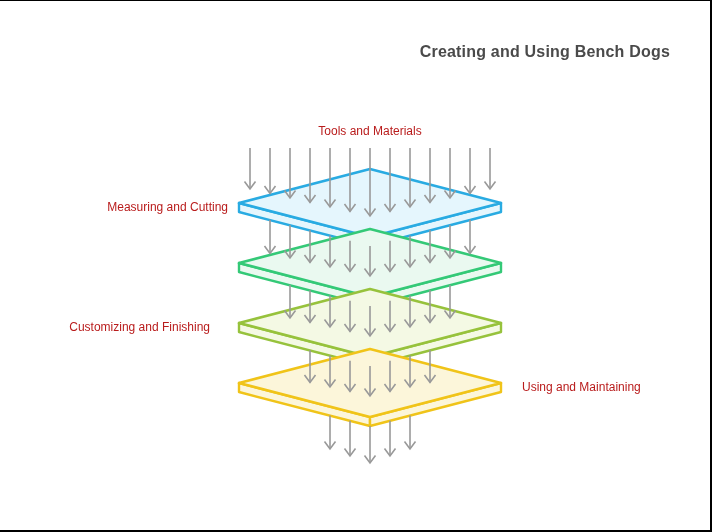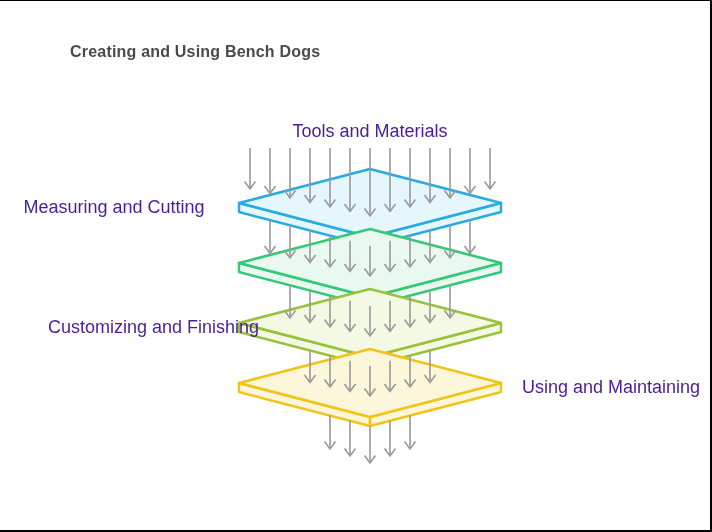--- a/index.html
+++ b/index.html
@@ -17,46 +17,46 @@
     border-top: 1px solid #000000;
     border-right: 2px solid #000000;
     border-bottom: 2px solid #000000;
     overflow: hidden;
   }
   .title {
     position: absolute;
     top: 42px;
     left: 70px;
     width: 600px;
-    text-align: left;
+    text-align: right;
     font-size: 16px;
     font-weight: bold;
     color: #4a4a4a;
     letter-spacing: 0.2px;
   }
   .diagram-svg {
     position: absolute;
     top: 0;
     left: 0;
   }
   .node-label {
     position: absolute;
-    font-size: 18px;
+    font-size: 12px;
     line-height: 18px;
-    color: #4c1d95;
+    color: #b91c1c;
     white-space: nowrap;
   }
   .label-center { text-align: center; }
-  .label-right  { text-align: center; }
+  .label-right  { text-align: right; }
   .label-left   { text-align: left; }
   .lbl-source      { top: 121px; left: 70px;  width: 600px; }
   .lbl-sink        { top: 466px; left: 70px;  width: 600px; }
   .lbl-layer-0     { top: 197px; left: 0;     width: 228px; }
   .lbl-layer-1     { top: 256px; left: 522px; }
-  .lbl-layer-2     { top: 317px; left: 0;     width: 210px; padding-left: 48px; }
+  .lbl-layer-2     { top: 317px; left: 0;     width: 210px; }
   .lbl-layer-3     { top: 377px; left: 522px; text-align: right; }
 </style>
 </head>
 <body>
 
 <div class="page">
 
   <svg class="diagram-svg" width="712" height="532" viewBox="0 0 712 532">
       <polygon points="239,202 370,236 370,245 239,211" fill="#E5F6FD" stroke="#29ABE2" stroke-width="2.4" stroke-linejoin="round"></polygon>
       <polygon points="501,202 370,236 370,245 501,211" fill="#E5F6FD" stroke="#29ABE2" stroke-width="2.4" stroke-linejoin="round"></polygon>

